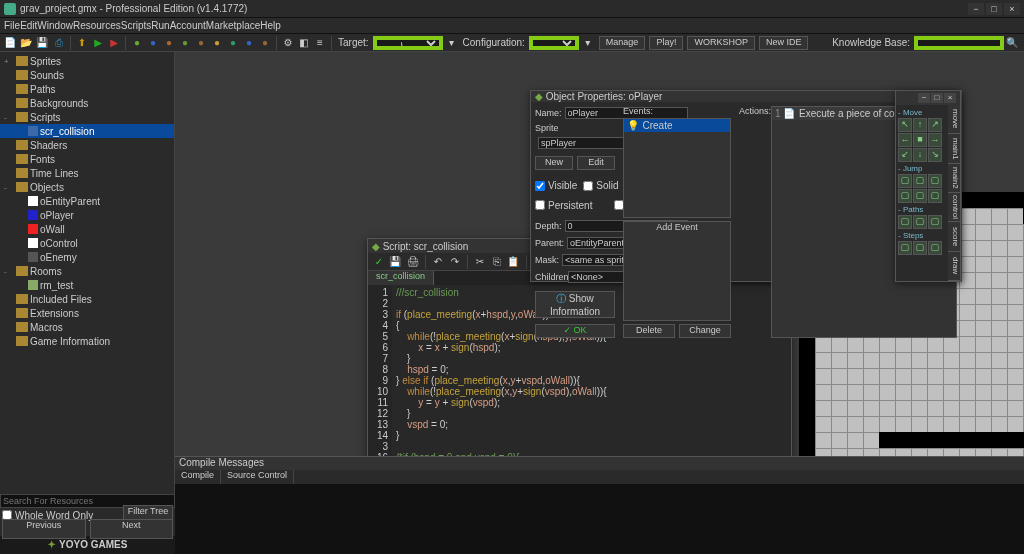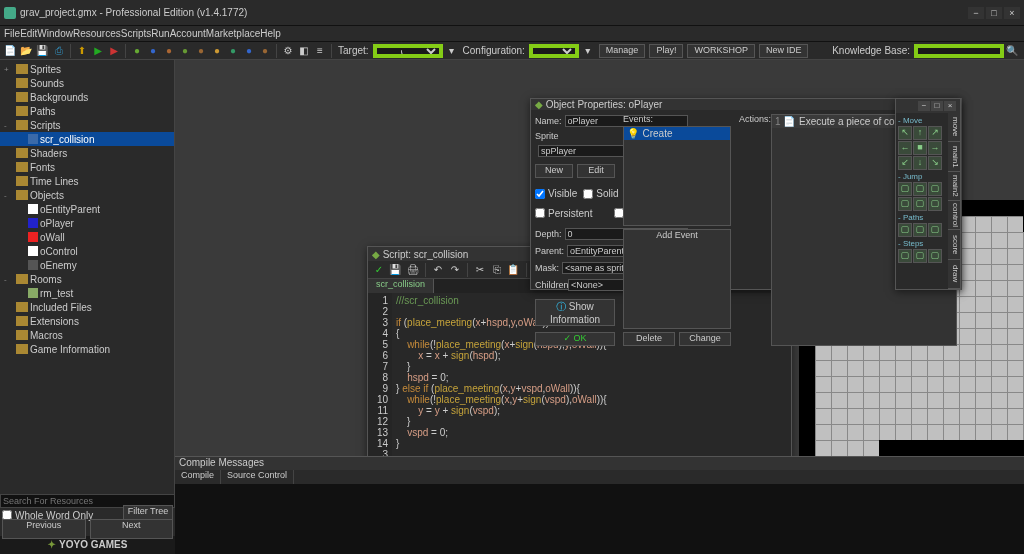--- a/index.html
+++ b/index.html
@@ -1,17 +1,17 @@
 <!DOCTYPE html>
 <html><head>
 <meta charset="utf-8">
 <style>
 *{box-sizing:border-box;margin:0;padding:0;font-family:Arial,sans-serif;font-size:10px;color:#ccc;user-select:none}
 body{background:#1a1a1a;width:1024px;height:554px;overflow:hidden;position:relative}
-.titlebar{height:26px;background:#2a2a2a;display:flex;align-items:center;padding:0 4px;border-bottom:1px solid #111}
+.titlebar{height:18px;background:#2a2a2a;display:flex;align-items:center;padding:0 4px;border-bottom:1px solid #111}
 .titlebar .icon{width:12px;height:12px;background:#4a8;border-radius:2px;margin-right:4px}
 .titlebar .winbtns{margin-left:auto;display:flex;gap:2px}
 .titlebar .winbtns span{width:16px;height:12px;background:#333;display:inline-flex;align-items:center;justify-content:center;font-size:9px}
 .menubar{height:16px;background:#2a2a2a;display:flex;align-items:center;padding:0 4px;border-bottom:1px solid #111}
 .menubar span{font-size:10px;cursor:default}
 .toolbar{height:18px;background:#2a2a2a;display:flex;align-items:center;padding:0 4px;gap:2px;border-bottom:1px solid #444}
 .tbtn{width:14px;height:14px;display:inline-flex;align-items:center;justify-content:center;font-size:10px}
 .tsep{width:1px;height:14px;background:#444;margin:0 2px}
 .toolbar .label{margin:0 2px}
 .toolbar select,.toolbar input{background:#1a1a1a;border:4px solid #84cc16;color:#ccc;height:14px;font-size:10px;padding:0 20px}
@@ -165,26 +165,26 @@
         <span>Sprites</span>
       </div>
       <div class="tree-row">
         <span class="exp"></span>
         <span class="ficon folder"></span>
         <span>Sounds</span>
       </div>
       <div class="tree-row">
         <span class="exp"></span>
         <span class="ficon folder"></span>
+        <span>Paths</span>
+      </div>
+      <div class="tree-row">
+        <span class="exp"></span>
+        <span class="ficon folder"></span>
         <span>Backgrounds</span>
-      </div>
-      <div class="tree-row">
-        <span class="exp"></span>
-        <span class="ficon folder"></span>
-        <span>Paths</span>
       </div>
       <div class="tree-row">
         <span class="exp">-</span>
         <span class="ficon folder"></span>
         <span>Scripts</span>
       </div>
       <div class="tree-row l2 sel">
         <span class="sq" style="background:#3a6aaa"></span>
         <span>scr_collision</span>
       </div>

